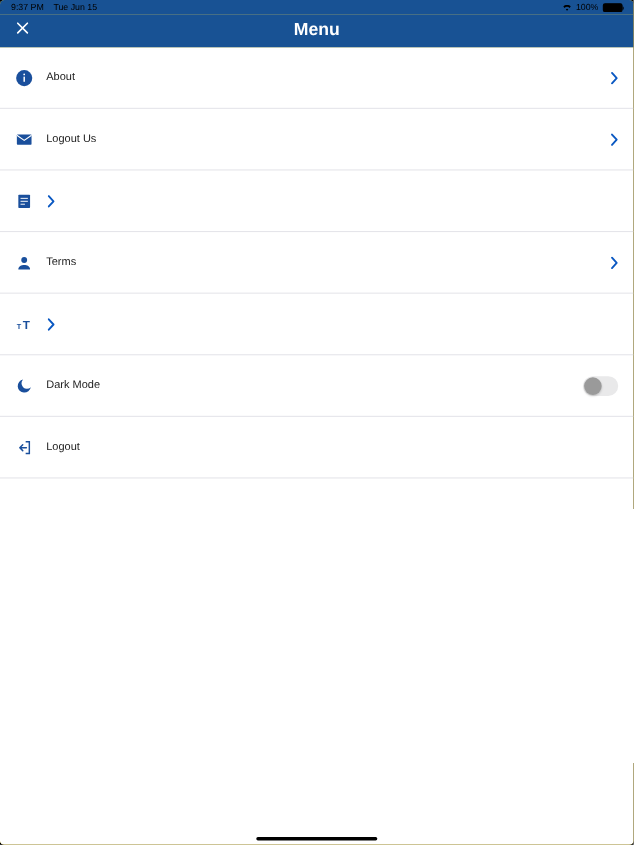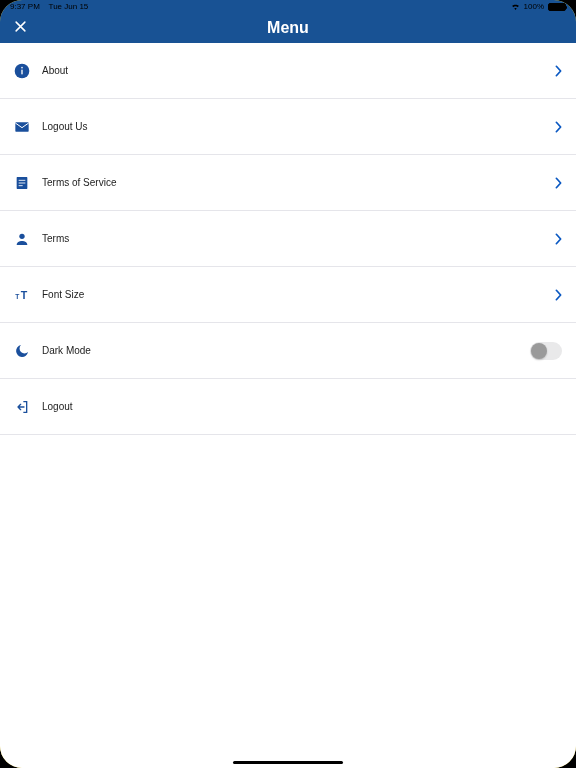--- a/index.html
+++ b/index.html
@@ -1,17 +1,17 @@
 <!DOCTYPE html>
 <html><head>
   <meta charset="utf-8">
   <style>
     * { margin:0; padding:0; box-sizing:border-box; -webkit-font-smoothing:antialiased; }
     body { font-family:-apple-system,BlinkMacSystemFont,"Helvetica Neue",sans-serif; background:#000; }
-    .device { width:576px; height:768px; background:#fde047; border-radius:22px; overflow:hidden; display:flex; flex-direction:column; position:relative; }
+    .device { width:576px; height:768px; background:#fde047; border-radius:4px; overflow:hidden; display:flex; flex-direction:column; position:relative; }
     .statusbar { height:13px; background:#185294; display:flex; justify-content:space-between; align-items:center; padding:0 10px; font-size:8px; color:#000; font-weight:500; }
     .statusbar .right { display:flex; align-items:center; gap:4px; }
     .wifi-icon { width:9px; height:7px; }
     .battery { width:18px; height:8px; border:1px solid #000; border-radius:2px; position:relative; background:#000; }
     .battery::after { content:""; position:absolute; right:-2px; top:2px; width:1px; height:3px; background:#000; border-radius:0 1px 1px 0; }
     .navbar { height:30px; background:#185294; display:flex; align-items:center; justify-content:center; position:relative; }
     .navbar .close { position:absolute; left:12px; top:50%; transform:translateY(-50%); width:16px; height:16px; cursor:pointer; display:flex; align-items:center; justify-content:center; }
     .navbar .title { color:#fff; font-size:16px; font-weight:600; }
     .list { flex:1; background:#fff; }
     .row { height:56px; display:flex; align-items:center; padding:0 14px; border-bottom:1px solid #e5e5ea; cursor:pointer; }
@@ -90,21 +90,20 @@
 
     <div class="row">
       <span class="icon">
         <svg viewBox="0 0 24 24" width="16" height="16">
             <rect x="4" y="3" width="16" height="18" rx="1" fill="#1a4f9c"></rect>
             <line x1="7" y1="8" x2="17" y2="8" stroke="#fff" stroke-width="1.3"></line>
             <line x1="7" y1="12" x2="17" y2="12" stroke="#fff" stroke-width="1.3"></line>
             <line x1="7" y1="16" x2="13" y2="16" stroke="#fff" stroke-width="1.3"></line>
           </svg>
       </span>
-      <span class="label">Terms of Service</span>
       <span class="chevron">
         <svg viewBox="0 0 8 14" width="7" height="12">
             <path fill="none" stroke="#0a58c2" stroke-width="2" stroke-linecap="round" stroke-linejoin="round" d="M1.5 1.5 6.5 7l-5 5.5"></path>
           </svg>
       </span>
     </div>
 
     <div class="row">
       <span class="icon">
         <svg viewBox="0 0 24 24" width="16" height="16">
@@ -120,21 +119,20 @@
       </span>
     </div>
 
     <div class="row">
       <span class="icon">
         <svg viewBox="0 0 24 24" width="16" height="16">
             <text x="2" y="18" font-size="10" font-weight="700" fill="#1a4f9c">T</text>
             <text x="10" y="18" font-size="16" font-weight="700" fill="#1a4f9c">T</text>
           </svg>
       </span>
-      <span class="label">Font Size</span>
       <span class="chevron">
         <svg viewBox="0 0 8 14" width="7" height="12">
             <path fill="none" stroke="#0a58c2" stroke-width="2" stroke-linecap="round" stroke-linejoin="round" d="M1.5 1.5 6.5 7l-5 5.5"></path>
           </svg>
       </span>
     </div>
 
     <div class="row">
       <span class="icon">
         <svg viewBox="0 0 24 24" width="16" height="16">

